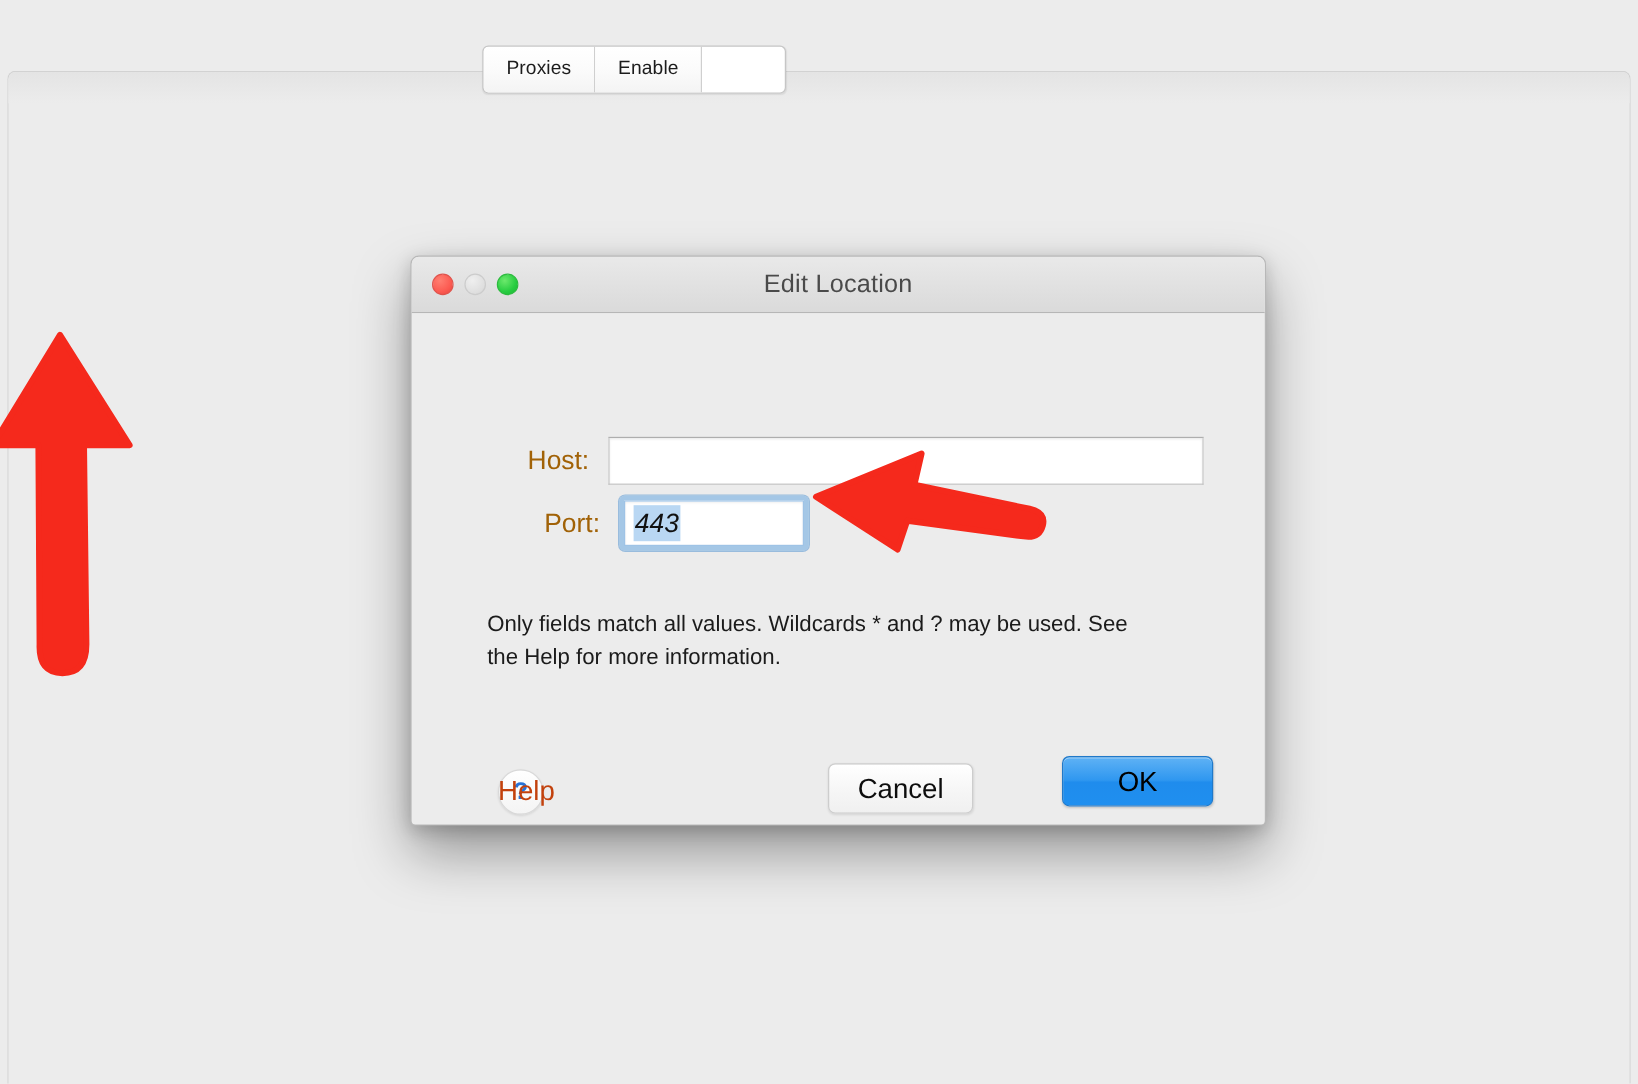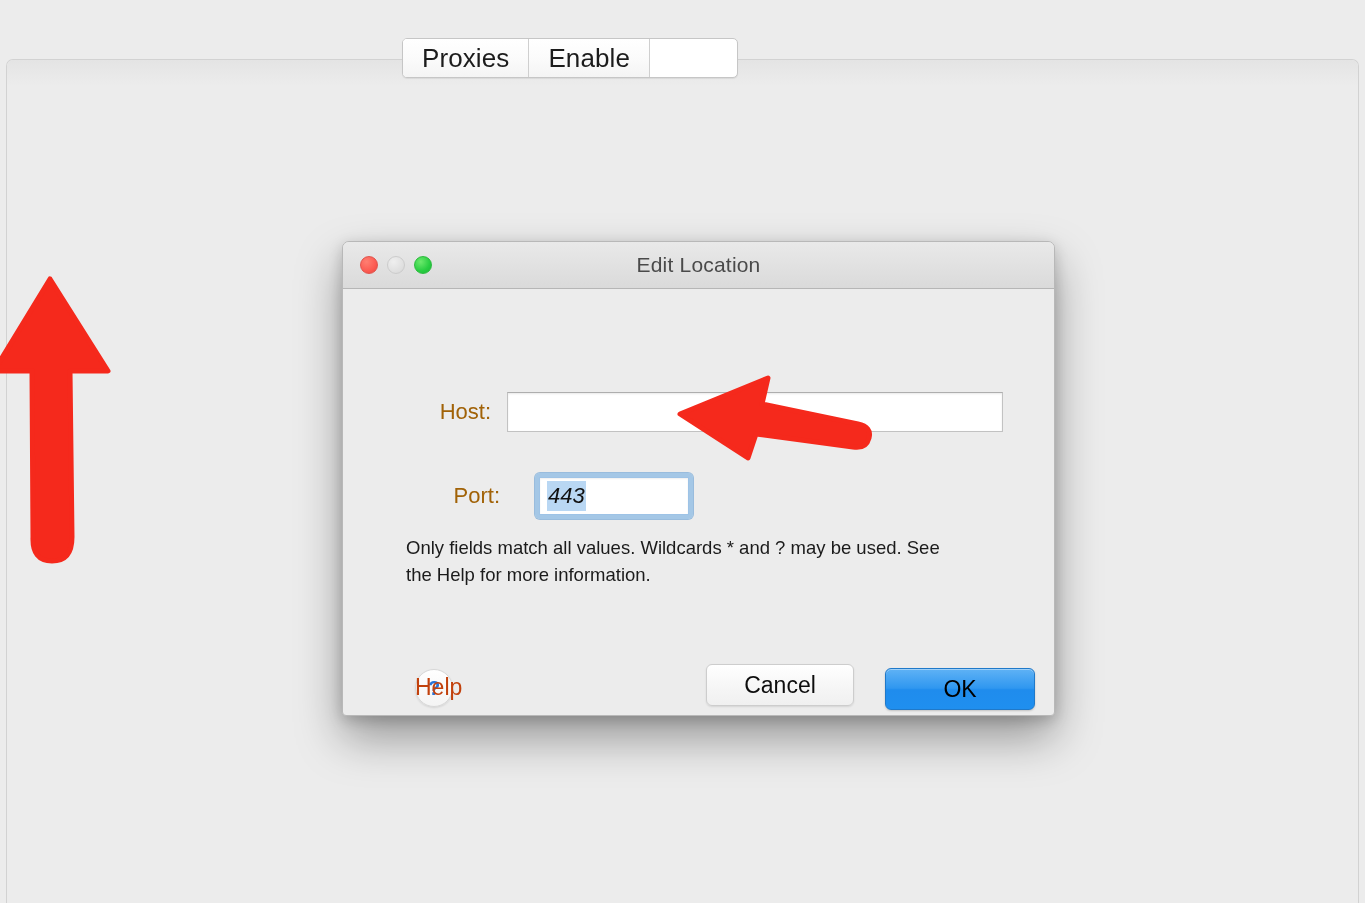--- a/index.html
+++ b/index.html
@@ -37,21 +37,21 @@
     border-radius: 5px;
     box-shadow: 0 1px 1px rgba(0,0,0,0.07);
     overflow: hidden;
     z-index: 40;
   }
   .tab {
     display: flex;
     align-items: center;
     justify-content: center;
     padding: 0 19px;
-    font-size: 26px;
+    font-size: 16px;
     color: #1c1c1c;
     background: linear-gradient(to bottom, #ffffff 0%, #fbfbfb 50%, #f4f4f4 100%);
     border-right: 1px solid #cfcfcf;
     cursor: default;
     white-space: nowrap;
     letter-spacing: 0.1px;
   }
   .tab:last-child { border-right: none; }
   .tab.selected {
     background: linear-gradient(to bottom, #dedede 0%, #dcdcdc 100%);
@@ -201,21 +201,20 @@
     left: 342px;
     top: 213px;
     width: 713px;
     height: 475px;
     background: #ececec;
     border: 1px solid #b8b8b8;
     border-radius: 7px 7px 4px 4px;
     box-shadow: 0 22px 46px rgba(0,0,0,0.36), 0 4px 14px rgba(0,0,0,0.18);
     z-index: 100;
     box-sizing: border-box;
-    margin-top: 28px;
   }
   #dialog-titlebar {
     height: 46px;
     background: linear-gradient(to bottom, #e9e9e9 0%, #dadada 100%);
     border-bottom: 1px solid #b6b6b6;
     border-radius: 6px 6px 0 0;
     position: relative;
     display: flex;
     align-items: center;
     cursor: default;
@@ -243,21 +242,21 @@
 
   #dialog-body { position: relative; height: 428px; }
 
   
   .field-row {
     position: absolute;
     display: flex;
     align-items: center;
   }
   #host-row { left: 62px; top: 103px; }
-  #port-row { left: 71px; top: 184px; gap: 19px; }
+  #port-row { left: 71px; top: 152px; }
 
   .field-label {
     font-size: 22px;
     color: #a16207;
     width: 86px;
     text-align: right;
     margin-right: 16px;
     white-space: nowrap;
   }
   #host-input {
@@ -350,32 +349,32 @@
     box-sizing: border-box;
     display: flex;
     align-items: center;
     justify-content: center;
     font-size: 23px;
     border-radius: 6px;
     cursor: default;
     white-space: nowrap;
   }
   #cancel-button {
-    left: 363px;
+    left: 347px;
     top: 375px;
-    width: 148px;
+    width: 121px;
     color: #0d0d0d;
     background: linear-gradient(to bottom, #ffffff 0%, #f6f6f6 55%, #f0f0f0 100%);
     border: 1px solid #cdcdcd;
     box-shadow: 0 1px 2px rgba(0,0,0,0.10);
   }
   #ok-button {
     left: 542px;
-    top: 379px;
-    width: 150px;
+    top: 369px;
+    width: 126px;
     color: #000000;
     background: linear-gradient(to bottom, #5fb2f5 0%, #2f97f0 48%, #1f8ced 52%, #1f8fef 100%);
     border: 1px solid #2079c9;
     box-shadow: 0 1px 2px rgba(0,0,0,0.18), inset 0 1px 0 rgba(255,255,255,0.40);
   }
 
   
   .annotation-arrow {
     position: absolute;
     z-index: 900;

